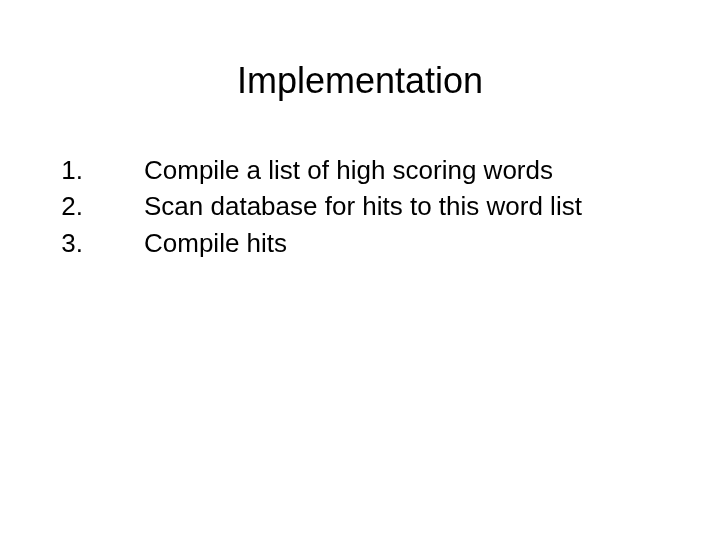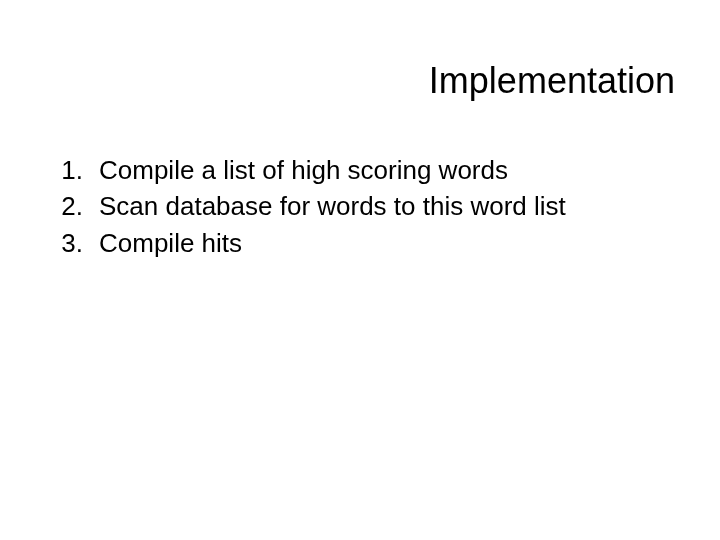--- a/index.html
+++ b/index.html
@@ -16,55 +16,56 @@
       position: relative;
     }
     .slide {
       width: 100%;
       height: 100%;
       padding: 50px 45px;
     }
     .title {
       font-size: 36px;
       font-weight: 400;
-      text-align: right;
+      text-align: center;
       margin-bottom: 50px;
       margin-top: 10px;
     }
     .list {
       list-style: none;
       padding-left: 8px;
     }
     .list-item {
       font-size: 26px;
       line-height: 1.4;
       display: flex;
     }
     .list-number {
       min-width: 38px;
       text-align: right;
       padding-right: 8px;
     }
     .list-text {
       flex: 1;
       padding-left: 8px;
+      margin-left: 45px;
     }
   </style>
 </head>
 <body>
 
 <div class="slide">
   <h1 class="title">Implementation</h1>
   <ol class="list">
     <li class="list-item">
       <span class="list-number">1.</span>
       <span class="list-text">Compile a list of high scoring words</span>
     </li>
     <li class="list-item">
       <span class="list-number">2.</span>
-      <span class="list-text">Scan database for words to this word list</span>
+      <span class="list-text">Scan database for hits to this word list</span>
     </li>
     <li class="list-item">
       <span class="list-number">3.</span>
       <span class="list-text">Compile hits</span>
     </li>
   </ol>
 </div>
 
 </body></html>

